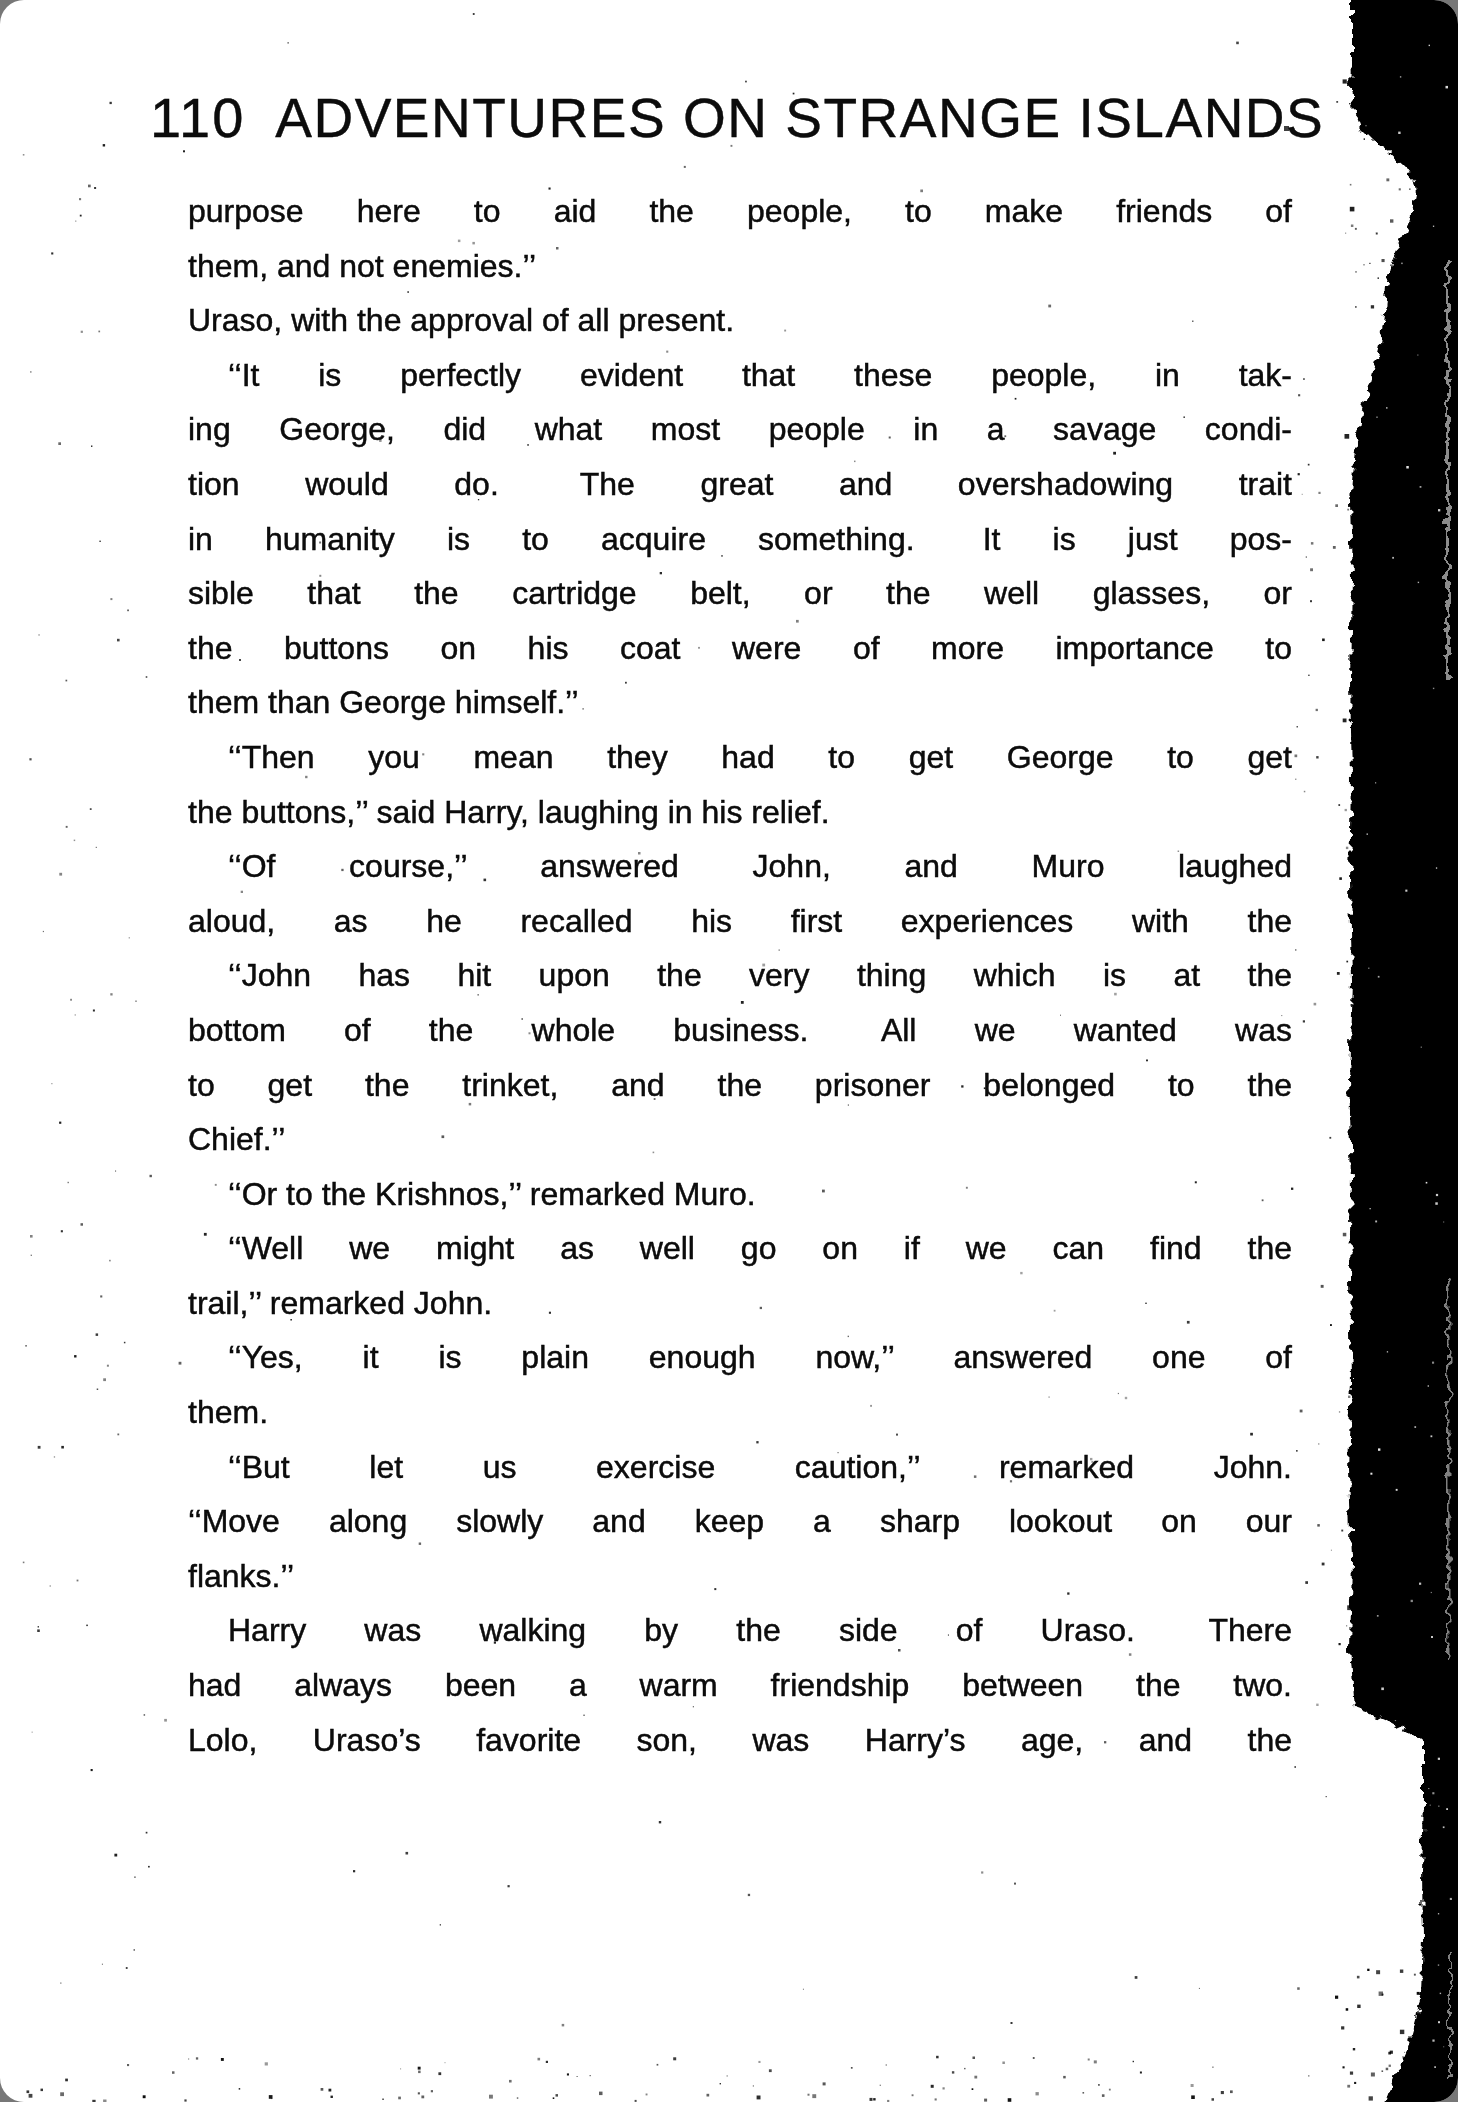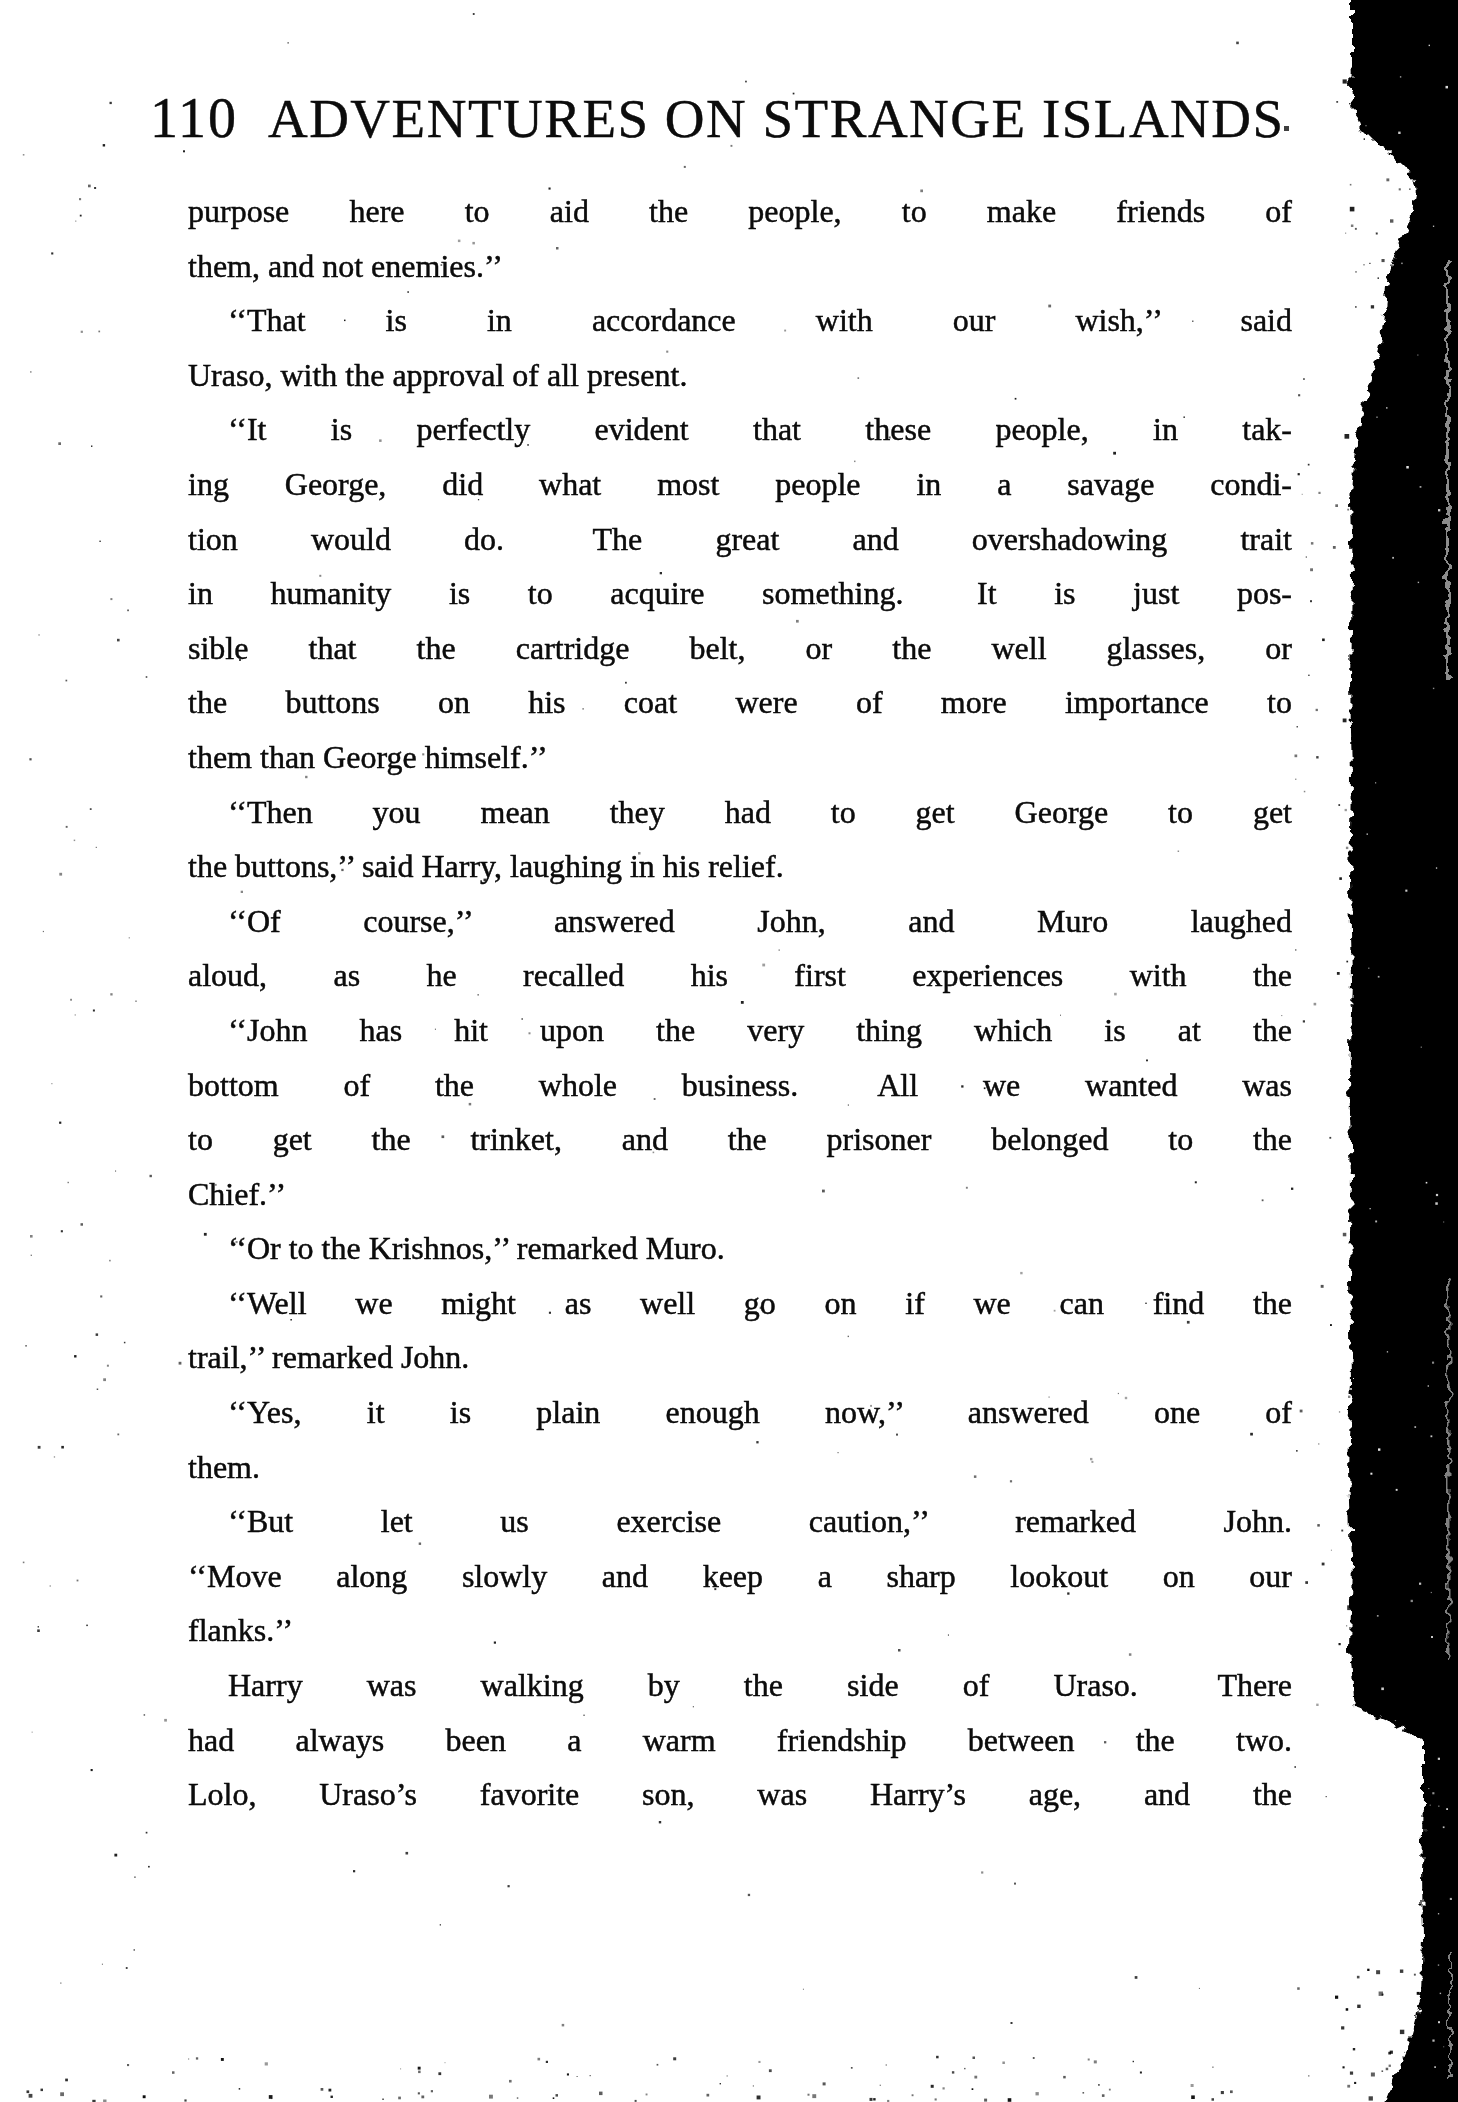--- a/index.html
+++ b/index.html
@@ -1,19 +1,19 @@
 <!DOCTYPE html>
 <html><head>
 <meta charset="utf-8">
 <style>
   html,body{margin:0;padding:0;background:#777;}
   .page{
     position:relative;width:1458px;height:2102px;background:#ffffff;
     overflow:hidden;margin:0 auto;
-    font-family:Liberation Serif, serif;color:#0c0c0c;
+    font-family:Liberation Sans, sans-serif;color:#0c0c0c;border-radius:24px;
   }
   .scan-layer{position:absolute;left:0;top:0;width:1458px;height:2102px;z-index:1;pointer-events:none;}
   .header{
     position:absolute;left:150px;top:90px;height:56px;line-height:56px;
     white-space:nowrap;z-index:2;-webkit-text-stroke:0.4px #000;
   }
   .header .num{font-size:56px;letter-spacing:2px;}
   .header .ttl{font-size:55px;margin-left:30px;letter-spacing:1.5px;}
   .textcol{
     position:absolute;left:188px;top:184px;width:1104px;z-index:2;
@@ -542,21 +542,20 @@
       </g>
   </svg>
 
   <div class="header">
     <span class="num">110</span><span class="ttl">ADVENTURES ON STRANGE ISLANDS</span>
   </div>
 
   <div class="textcol">
       <div class="line j">purpose here to aid the people, to make friends of</div>
       <div class="line">them, and not enemies.’’</div>
-      <div class="line j ind">‘‘That is in accordance with our wish,’’ said</div>
       <div class="line">Uraso, with the approval of all present.</div>
       <div class="line j ind">‘‘It is perfectly evident that these people, in tak-</div>
       <div class="line j">ing George, did what most people in a savage condi-</div>
       <div class="line j">tion would do.  The great and overshadowing trait</div>
       <div class="line j">in humanity is to acquire something.  It is just pos-</div>
       <div class="line j">sible that the cartridge belt, or the well glasses, or</div>
       <div class="line j">the buttons on his coat were of more importance to</div>
       <div class="line">them than George himself.’’</div>
       <div class="line j ind">‘‘Then you mean they had to get George to get</div>
       <div class="line">the buttons,’’ said Harry, laughing in his relief.</div>

